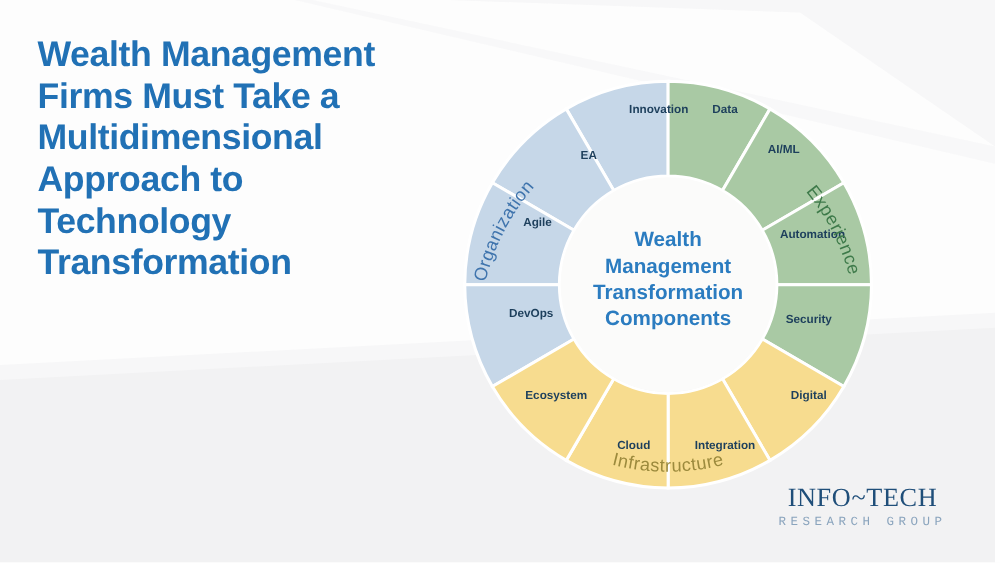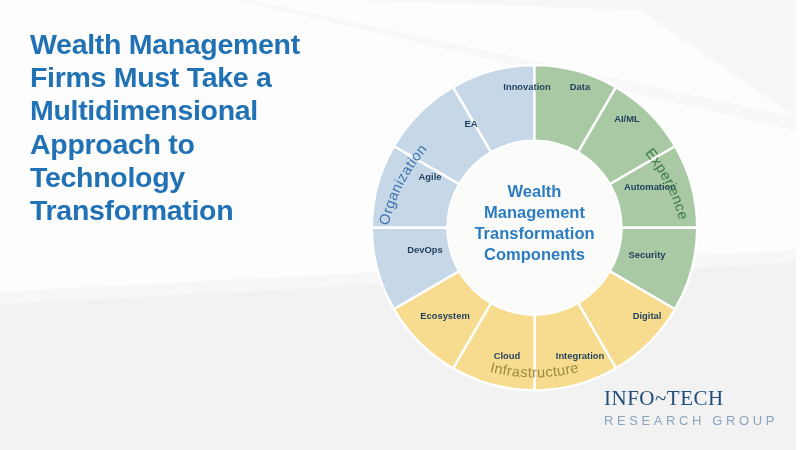--- a/index.html
+++ b/index.html
@@ -86,34 +86,34 @@
     fill: #2b7cc0;
     text-anchor: middle;
   }
 
   
   #logo {
     position: absolute;
     left: 604px;
     top: 388px;
     width: 172px;
-    text-align: left;
+    text-align: center;
     z-index: 6;
   }
   #logo-main {
     font-family: "Liberation Serif", serif;
     font-size: 21px;
     color: #1f4e79;
     letter-spacing: 0.5px;
     line-height: 1;
     white-space: nowrap;
   }
   #logo-sub {
-    font-family: Liberation Sans, sans-serif;
-    font-size: 13px;
+    font-family: Liberation Mono, monospace;
+    font-size: 10px;
     color: #8aa4bd;
     letter-spacing: 3.6px;
     margin-top: 4px;
     white-space: nowrap;
   }
 </style>
 </head>
 <body>
 
 <div id="slide">

